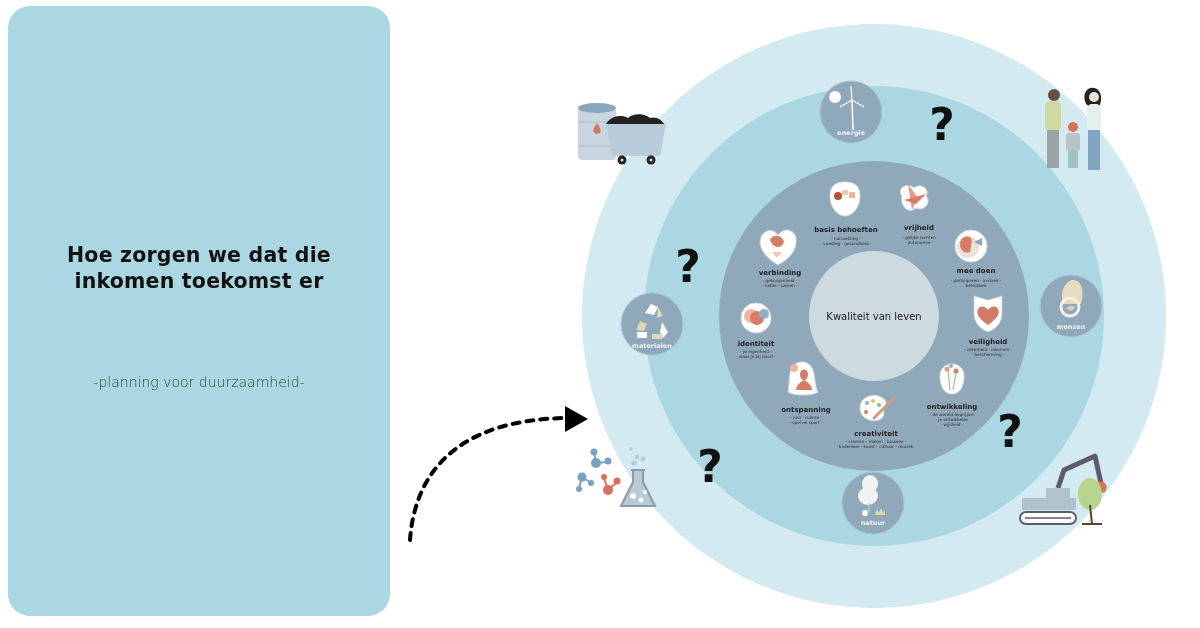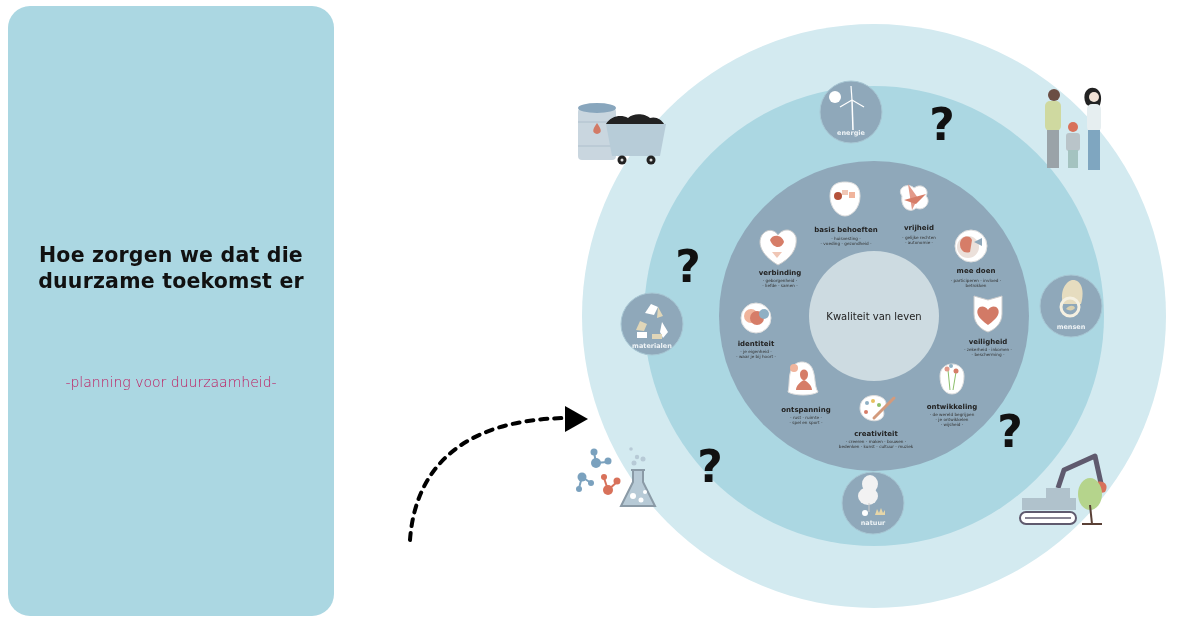--- a/index.html
+++ b/index.html
@@ -1,29 +1,29 @@
 <!DOCTYPE html>
 <html><head>
 <meta charset="utf-8">
 <style>
   html, body { margin:0; padding:0; }
   body { width:1200px; height:628px; background:#ffffff; position:relative; overflow:hidden; font-family:"DejaVu Sans", sans-serif; }
-  .card { position:absolute; left:8px; top:6px; width:326px; height:610px; background:#abd7e2; border-radius:22px; }
+  .card { position:absolute; left:8px; top:6px; width:382px; height:610px; background:#abd7e2; border-radius:22px; }
   .card-title { position:absolute; left:0; right:0; top:236px; text-align:center; font-family:"DejaVu Sans", sans-serif; font-weight:bold; font-size:20.5px; line-height:26px; color:#111; letter-spacing:0.2px; }
-  .card-sub { position:absolute; left:0; right:0; top:368px; text-align:center; font-family:"DejaVu Sans", sans-serif; font-size:14px; color:#be185d; font-weight:300; }
+  .card-sub { position:absolute; left:0; right:0; top:368px; text-align:center; font-family:"DejaVu Sans", sans-serif; font-size:14px; color:#14532d; font-weight:300; }
   svg.main { position:absolute; left:0; top:0; }
   .lbl { font-family:"DejaVu Sans", sans-serif; }
 </style>
 </head>
 <body>
 
 <div class="card">
   <div class="card-title">
     <div>Hoe zorgen we dat die</div>
-    <div>duurzame toekomst er</div>
+    <div>inkomen toekomst er</div>
   </div>
   <div class="card-sub">-planning voor duurzaamheid-</div>
 </div>
 
 <svg class="main" width="1200" height="628" viewBox="0 0 1200 628">
   <defs>
     <clipPath id="outerClip">
         <circle cx="874" cy="316" r="292"></circle>
       </clipPath>
   </defs>

